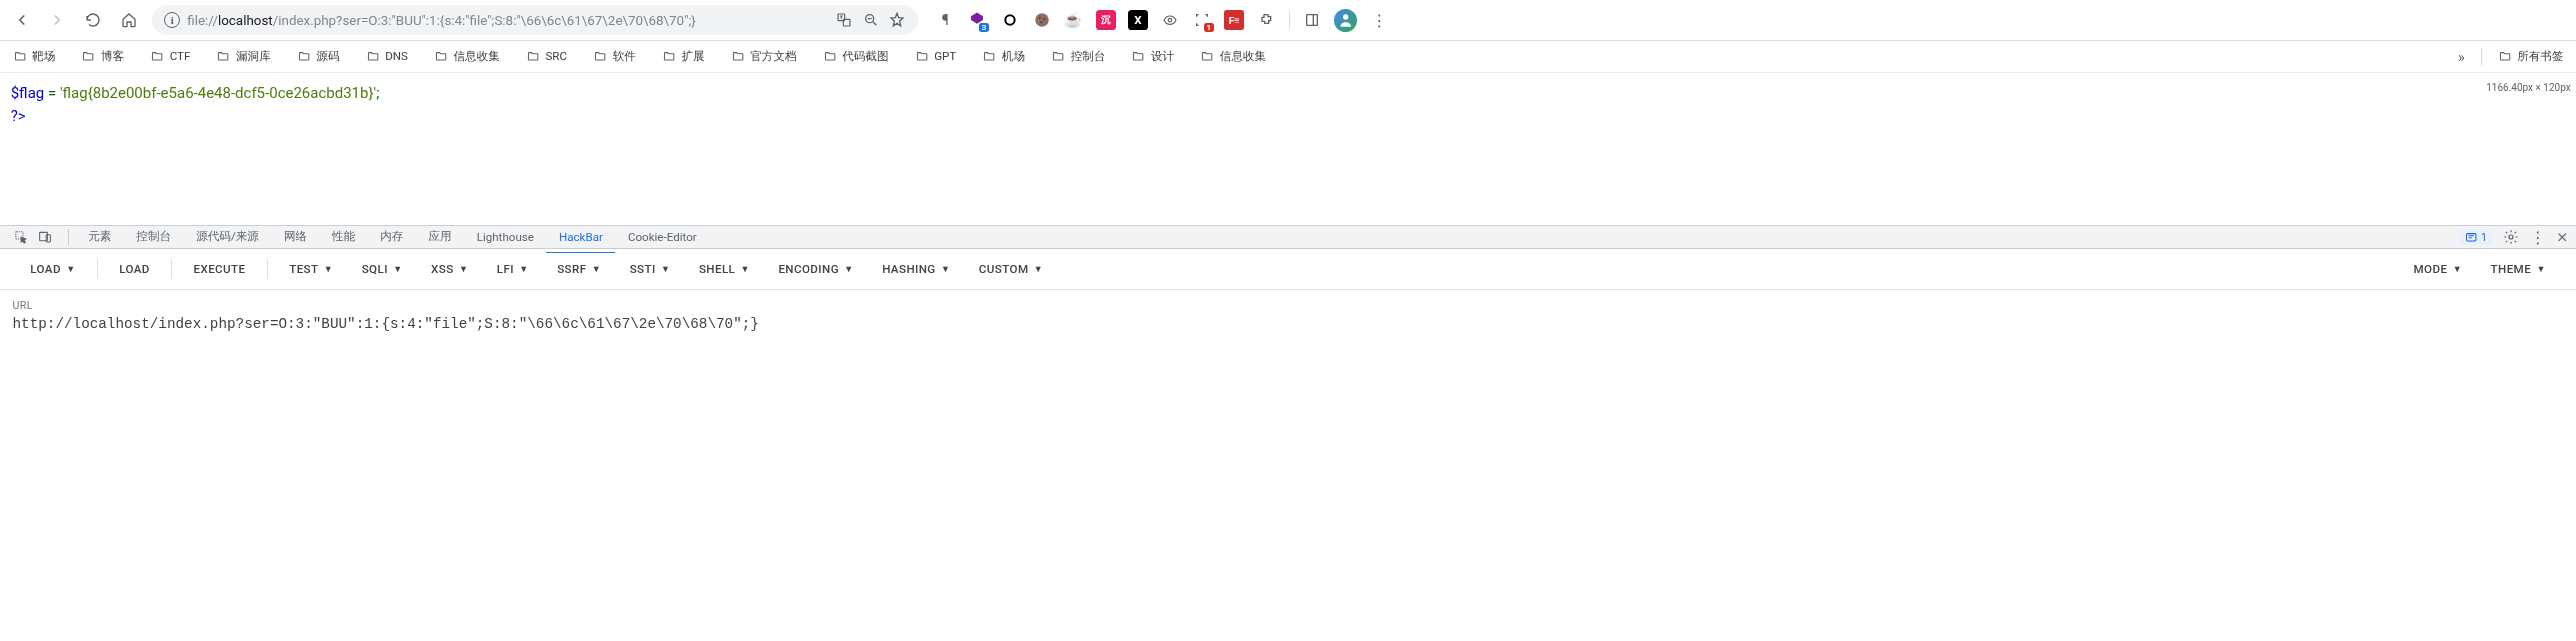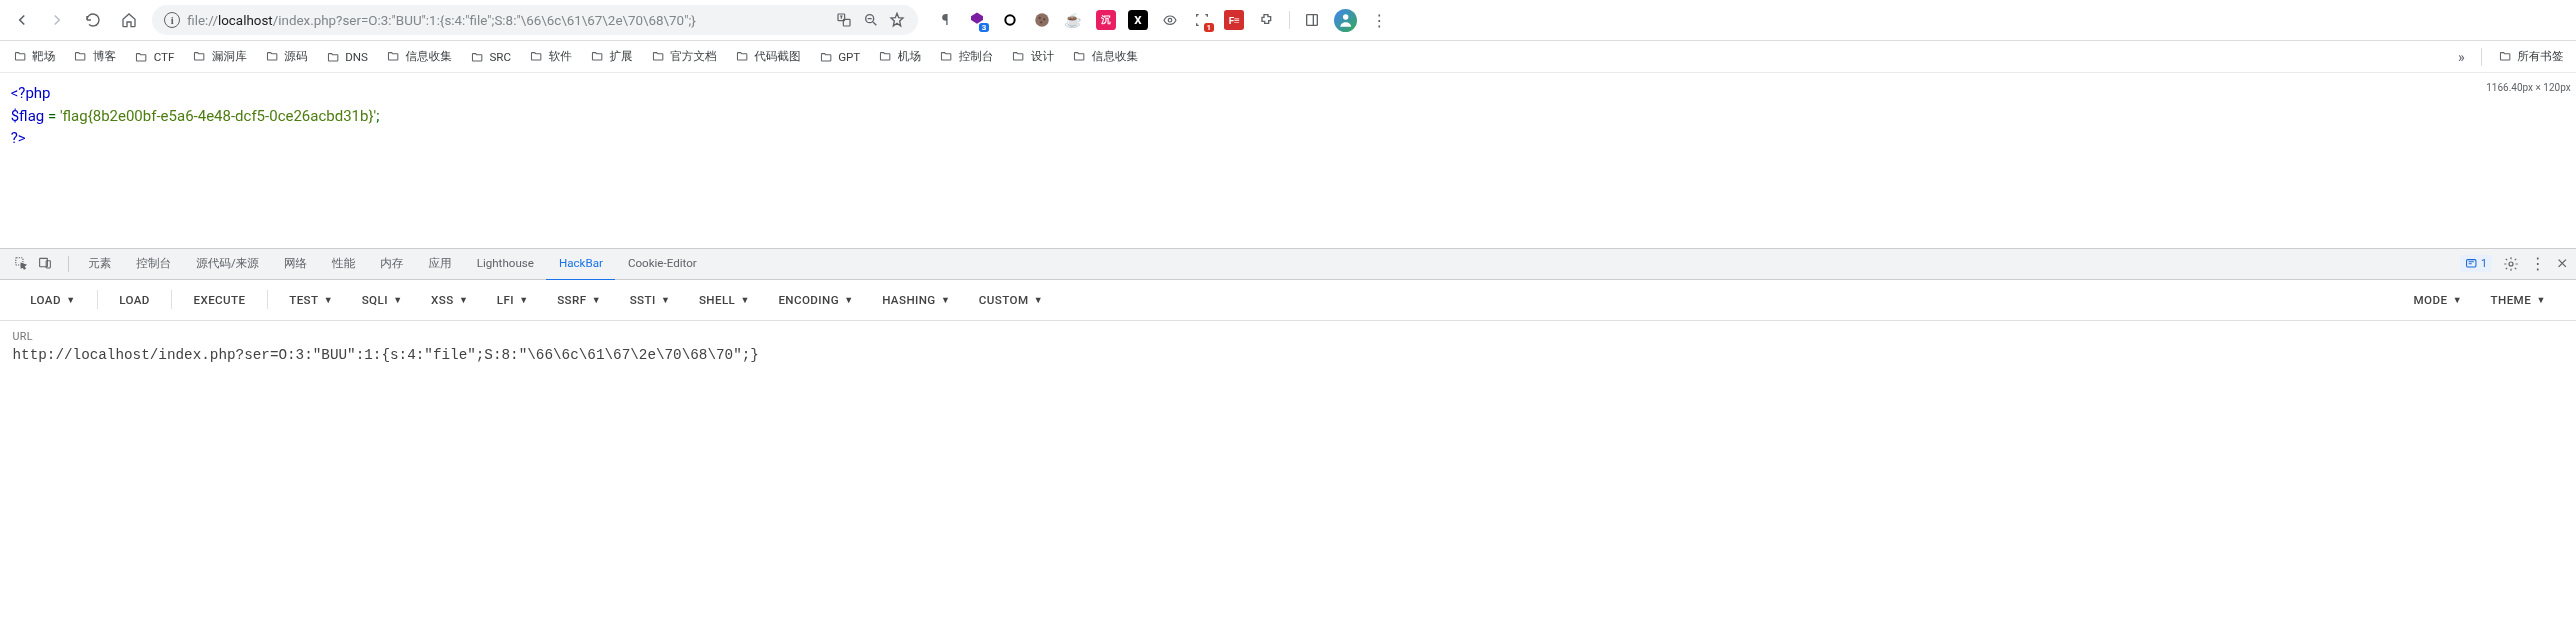--- a/index.html
+++ b/index.html
@@ -23,21 +23,21 @@
 .folder-ic{width:14.3px;height:12.5px;color:#5f6368}
 .bm-right{margin-left:auto;display:flex;align-items:center;gap:16px}
 .bm-sep{width:0.9px;height:18px;background:#dadce0}
 
 .content{padding:9px 10.7px;font-family:'Courier New',monospace;font-size:15px;line-height:1.5;position:relative}
 .php-tag{color:#0000cd}
 .kw{color:#006400}
 .str{color:#4d7c0f}
 .dims{position:absolute;right:5.3px;top:7.1px;font-size:10px;color:#5f6368}
 
-.devtools-tabs{display:flex;align-items:center;background:#f1f3f4;border-top:0.9px solid #cdcdcd;border-bottom:0.9px solid #cdcdcd;height:32px;padding:0 7.1px;gap:0}
+.devtools-tabs{display:flex;align-items:center;background:#f1f3f4;border-top:0.9px solid #cdcdcd;border-bottom:0.9px solid #cdcdcd;height:24px;padding:0 7.1px;gap:0}
 .dt-icons{display:flex;gap:9px;align-items:center;padding:0 7.1px;color:#5f6368}
 .dt-sep{width:0.9px;height:16px;background:#cacdd1;margin:0 7.1px}
 .dt-tab{padding:0 12.5px;height:32px;display:flex;align-items:center;font-size:11.6px;color:#5f6368;cursor:pointer;border-bottom:1.8px solid transparent}
 .dt-tab.active{color:#1a73e8;border-bottom-color:#1a73e8}
 .dt-right{margin-left:auto;display:flex;align-items:center;gap:10.7px;color:#5f6368}
 .msg-count{display:flex;align-items:center;gap:3.6px;background:#e8f0fe;padding:1.8px 5.3px;border-radius:2.7px;font-size:10.7px;color:#1967d2}
 
 .hackbar{display:flex;align-items:center;padding:9px 16px;gap:0;border-bottom:0.9px solid #e0e0e0;height:41px}
 .hb-btn{padding:7.1px 14.3px;font-size:11.6px;font-weight:500;color:#424242;cursor:pointer;letter-spacing:0.4px;display:flex;align-items:center;gap:5.3px}
 .hb-sep{width:0.9px;height:19.6px;background:#e0e0e0;margin:0 7.1px}
@@ -153,21 +153,21 @@
         <svg width="21.4" height="21.4" viewBox="0 0 24 24" fill="#fff">
           <circle cx="12" cy="9" r="3"></circle>
           <path d="M6 20c0-3 3-5 6-5s6 2 6 5"></path>
         </svg>
       </div>
     <div class="ext-ic menu-dots">⋮</div>
   </div>
 </div>
 
 <div class="bookmarks">
-  <div id="bm-container" style="display:flex;gap:18px;align-items:flex-end">
+  <div id="bm-container" style="display:flex;gap:26px;align-items:flex-start">
       <div class="bm-item">
         <svg class="folder-ic" viewBox="0 0 24 24" fill="none" stroke="currentColor" stroke-width="2">
           <path d="M3 6a1 1 0 0 1 1-1h5l2 2h9a1 1 0 0 1 1 1v10a1 1 0 0 1-1 1H4a1 1 0 0 1-1-1V6z"></path>
         </svg>
         <span>靶场</span>
       </div>
       <div class="bm-item">
         <svg class="folder-ic" viewBox="0 0 24 24" fill="none" stroke="currentColor" stroke-width="2">
           <path d="M3 6a1 1 0 0 1 1-1h5l2 2h9a1 1 0 0 1 1 1v10a1 1 0 0 1-1 1H4a1 1 0 0 1-1-1V6z"></path>
         </svg>
@@ -271,21 +271,20 @@
       <svg class="folder-ic" viewBox="0 0 24 24" fill="none" stroke="currentColor" stroke-width="2">
           <path d="M3 6a1 1 0 0 1 1-1h5l2 2h9a1 1 0 0 1 1 1v10a1 1 0 0 1-1 1H4a1 1 0 0 1-1-1V6z"></path>
         </svg>
       <span>所有书签</span>
     </div>
   </div>
 </div>
 
 <div class="content">
   <div class="dims">1166.40px × 120px</div>
-  <div><span class="php-tag">&lt;?php</span></div>
   <div><span class="php-tag">$flag</span><span class="kw"> = </span><span class="str">'flag{8b2e00bf-e5a6-4e48-dcf5-0ce26acbd31b}'</span><span class="kw">;</span></div>
   <div><span class="php-tag">?&gt;</span></div>
 </div>
 
 <div style="height:89px"></div>
 
 <div class="devtools-tabs">
   <div class="dt-icons">
     <span>
         <svg width="14.3" height="14.3" viewBox="0 0 24 24" fill="none" stroke="currentColor" stroke-width="1.8">

